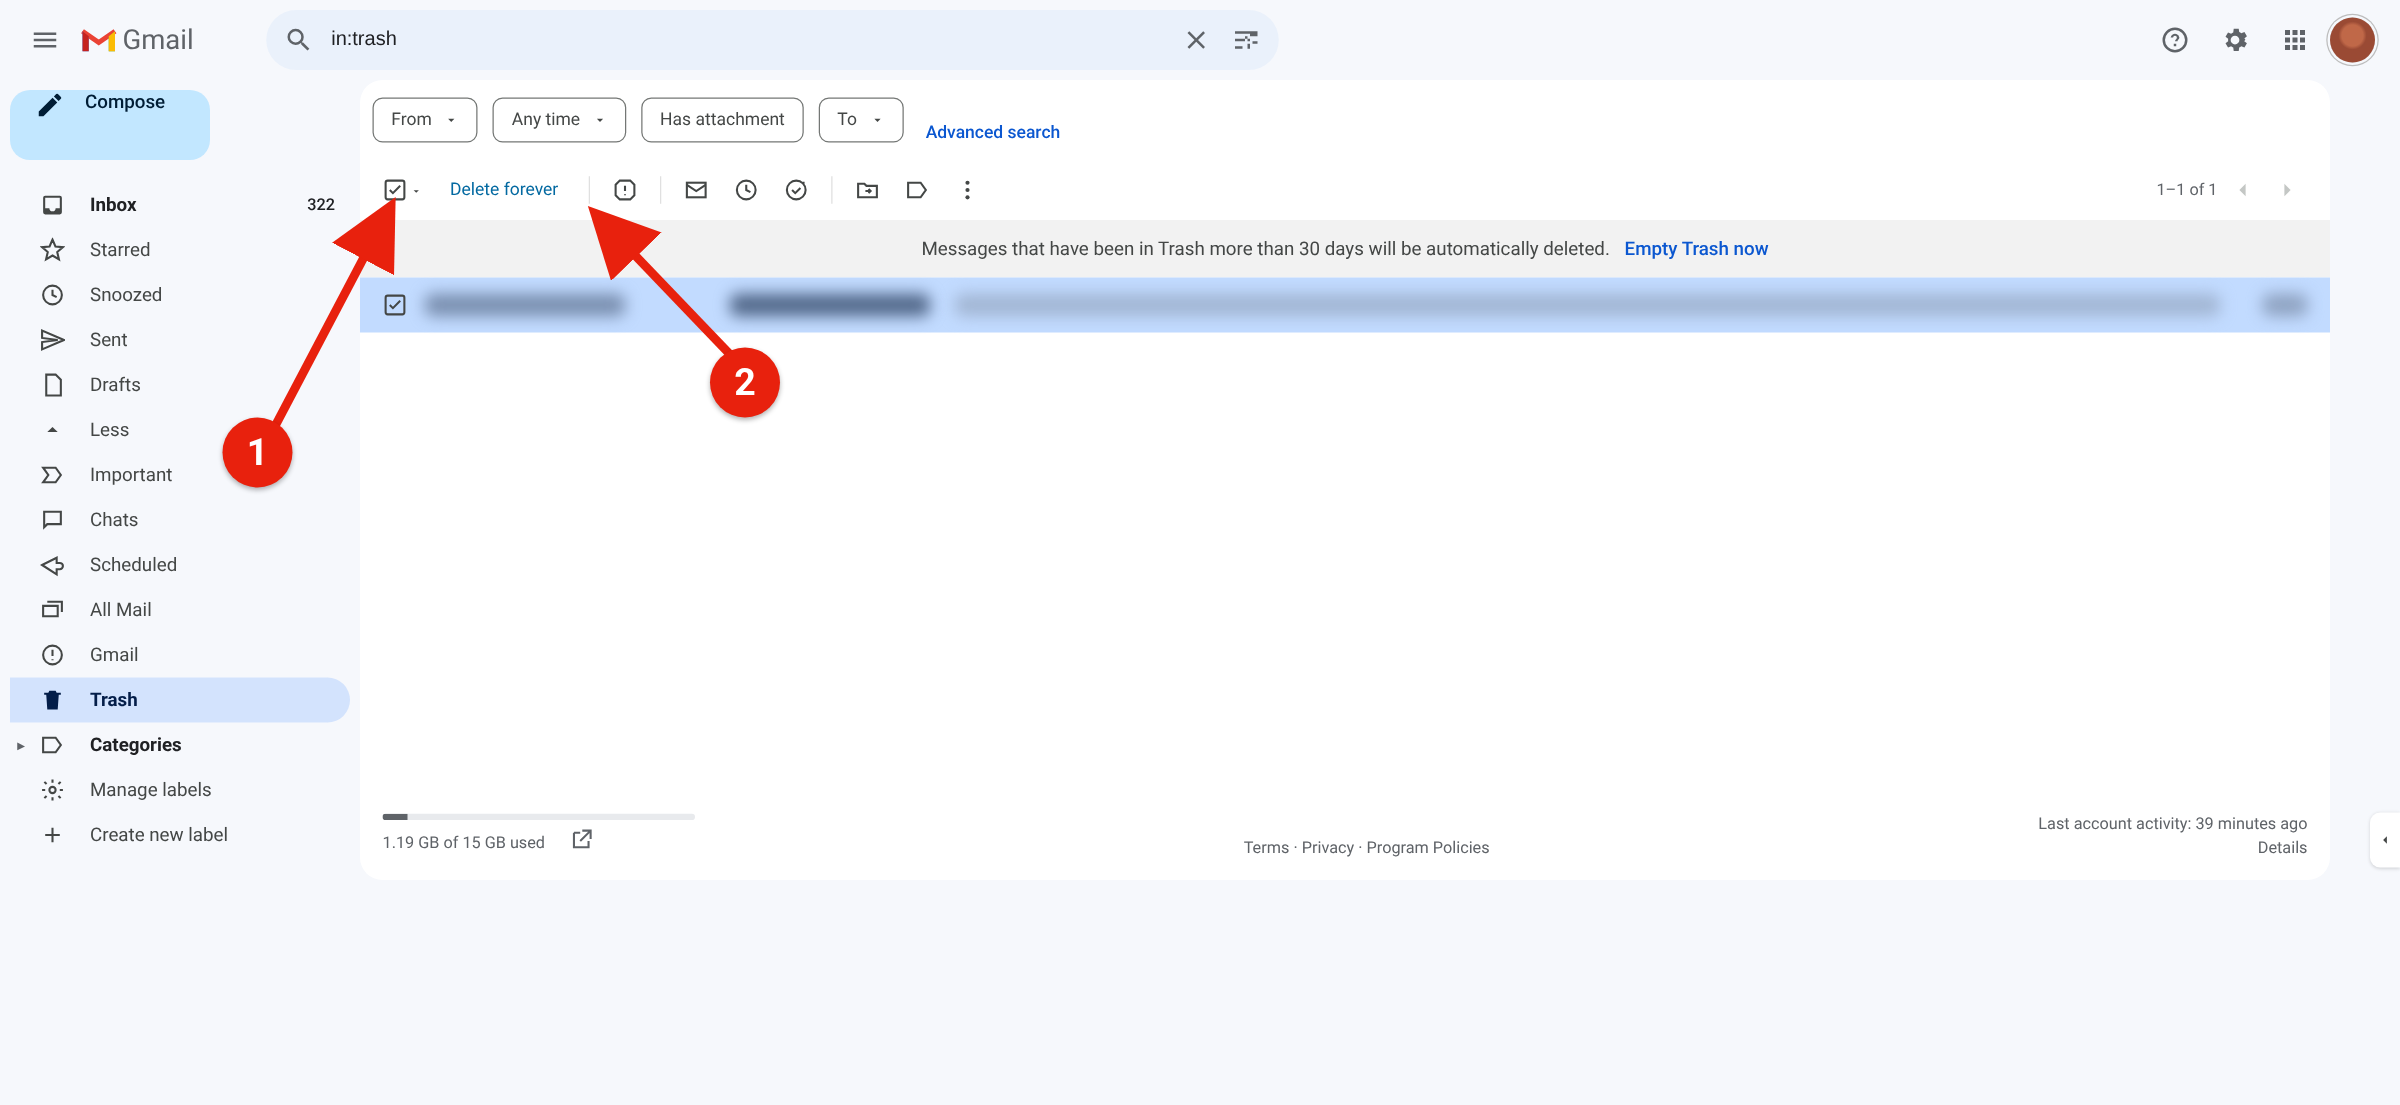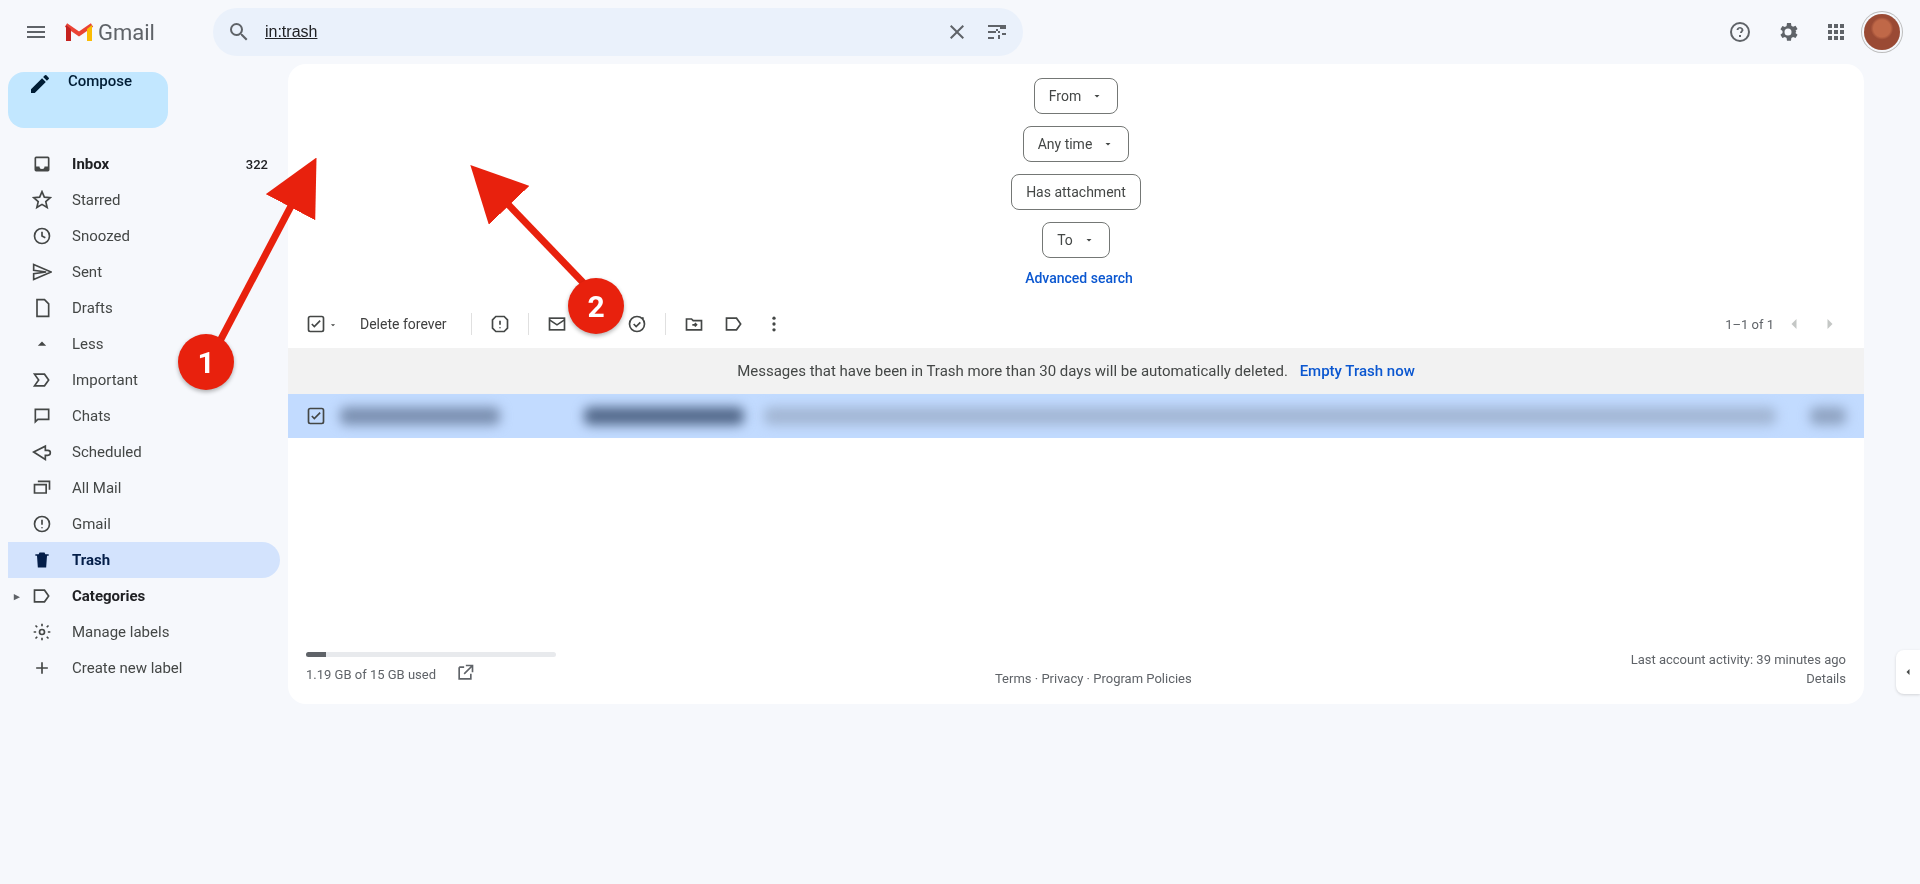--- a/index.html
+++ b/index.html
@@ -33,21 +33,20 @@
 
   .search-area {
     margin-left: 58px;
     width: 810px;
     height: 48px;
     background: #eaf1fb;
     border-radius: 24px;
     display: flex;
     align-items: center;
     padding: 0 6px;
-    text-decoration: underline;
   }
   .search-btn {
     width: 40px; height: 40px; display:flex; align-items:center; justify-content:center;
     color:#5f6368; cursor:pointer; border-radius:50%;
   }
   .search-input {
     flex: 1;
     border: none; outline: none; background: transparent;
     font-size: 16px; color: #202124;
     padding: 0 6px;
@@ -115,23 +114,22 @@
   .main-wrap { flex:1; padding: 0 56px 0 0; }
   .main {
     background:#fff;
     border-radius: 18px;
     height: 640px;
     display:flex; flex-direction:column;
     overflow:hidden;
   }
 
   .chips-row {
-    display:flex; align-items:center; gap:12px;
+    display:flex; align-items:flex-end; gap:12px;
     padding: 14px 10px 14px 10px;
-    flex-direction: column;
   }
   .chip {
     height:36px; border:1px solid #747775; border-radius:8px;
     display:flex; align-items:center; gap:10px;
     padding: 0 14px;
     font-size:14px; color:#444746; cursor:pointer;
     background:#fff;
   }
   .adv-search { color:#0b57d0; font-size:14px; cursor:pointer; margin-left:6px; font-weight:500; }
 
@@ -139,21 +137,21 @@
     display:flex; align-items:center;
     padding: 0 18px;
     height: 48px;
   }
   .tb-left { display:flex; align-items:center; gap: 0; }
   .tb-check {
     width:20px; height:20px; cursor:pointer; display:flex; align-items:center; justify-content:center;
   }
   .tb-check-caret { cursor:pointer; color:#444746; padding:0 6px 0 2px; }
   .tb-action {
-    font-size:14px; color:#404040; cursor:pointer; padding:0 16px;
+    font-size:14px; color:#0369a1; cursor:pointer; padding:0 16px;
   }
   .tb-sep { width:1px; height:22px; background:#e0e0e0; margin:0 8px; }
   .tb-icon {
     width:40px; height:40px; display:flex; align-items:center; justify-content:center;
     color:#444746; cursor:pointer; border-radius:50%;
   }
   .tb-right { margin-left:auto; display:flex; align-items:center; gap:4px; color:#5f6368; font-size:13px; }
   .pager-btn { width:32px; height:32px; display:flex; align-items:center; justify-content:center; color:#c4c7c5; cursor:pointer; border-radius:50%;}
 
   .banner {

